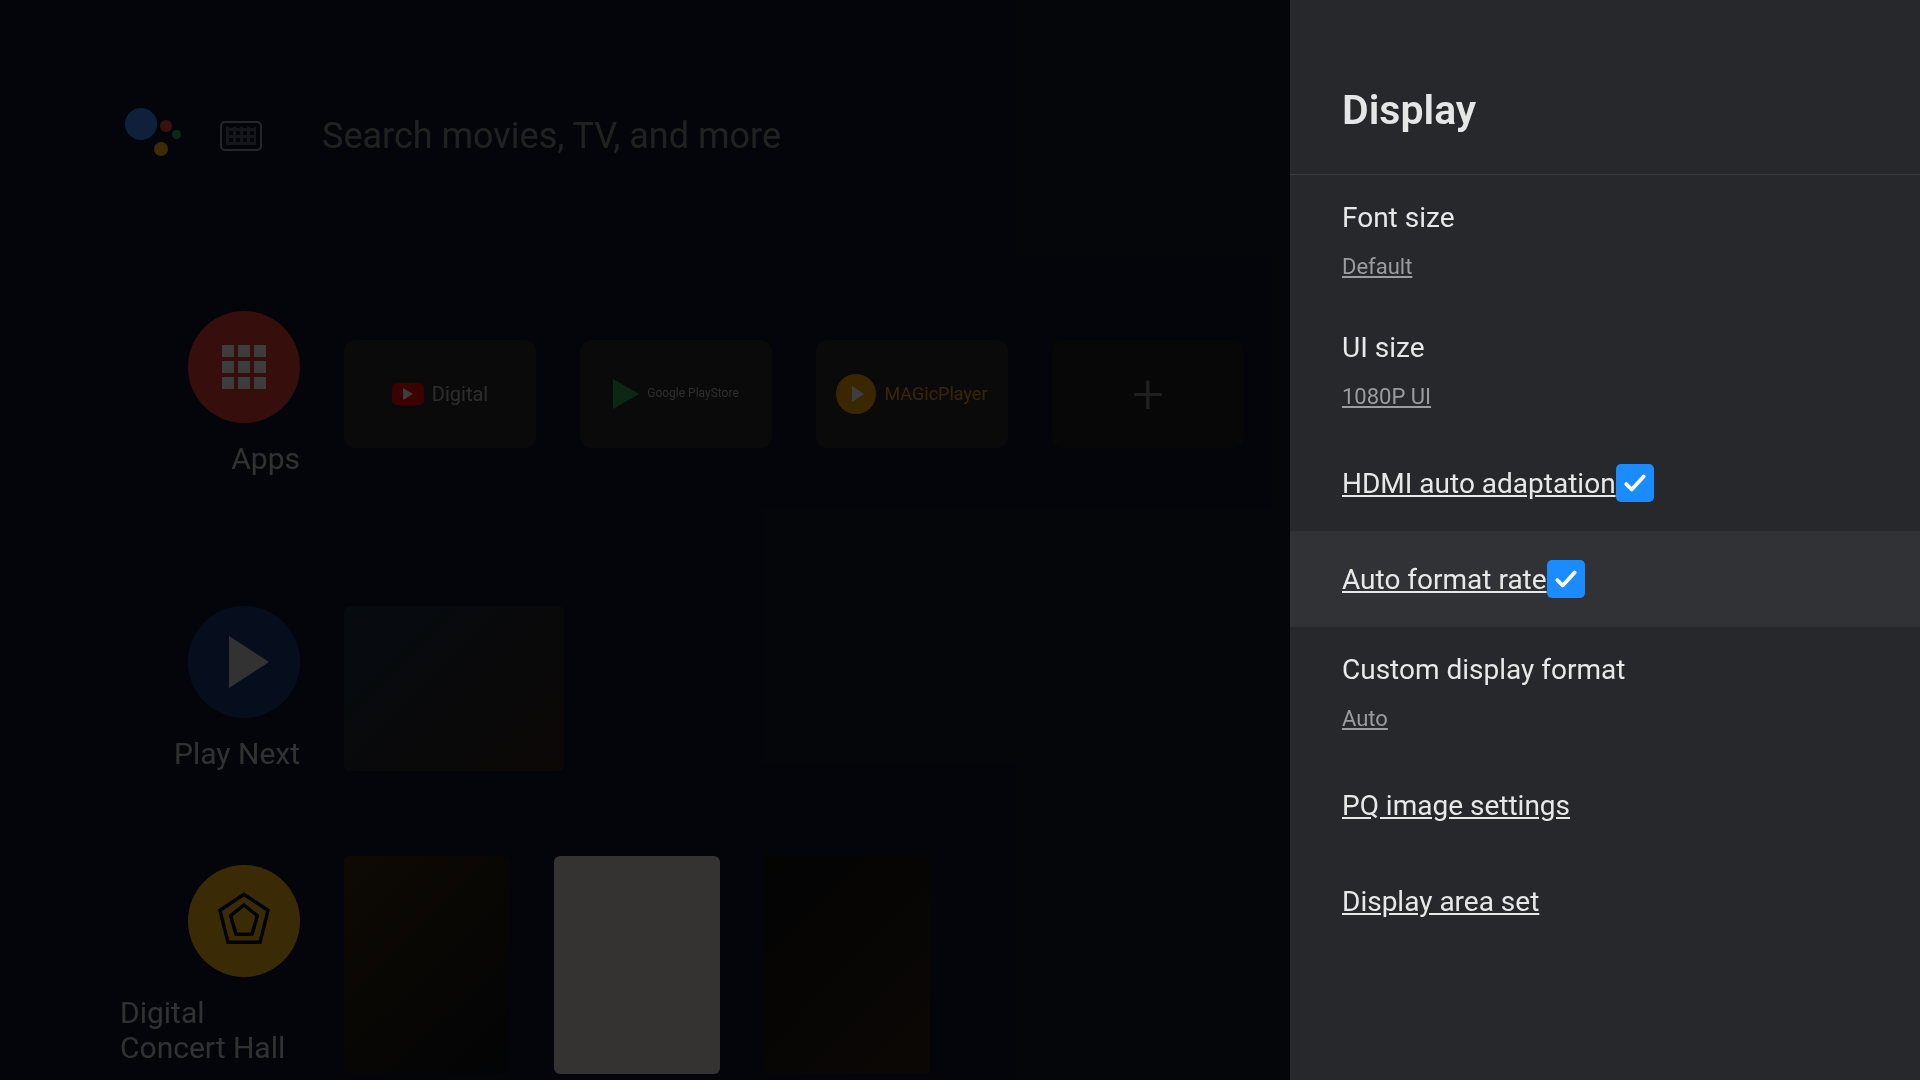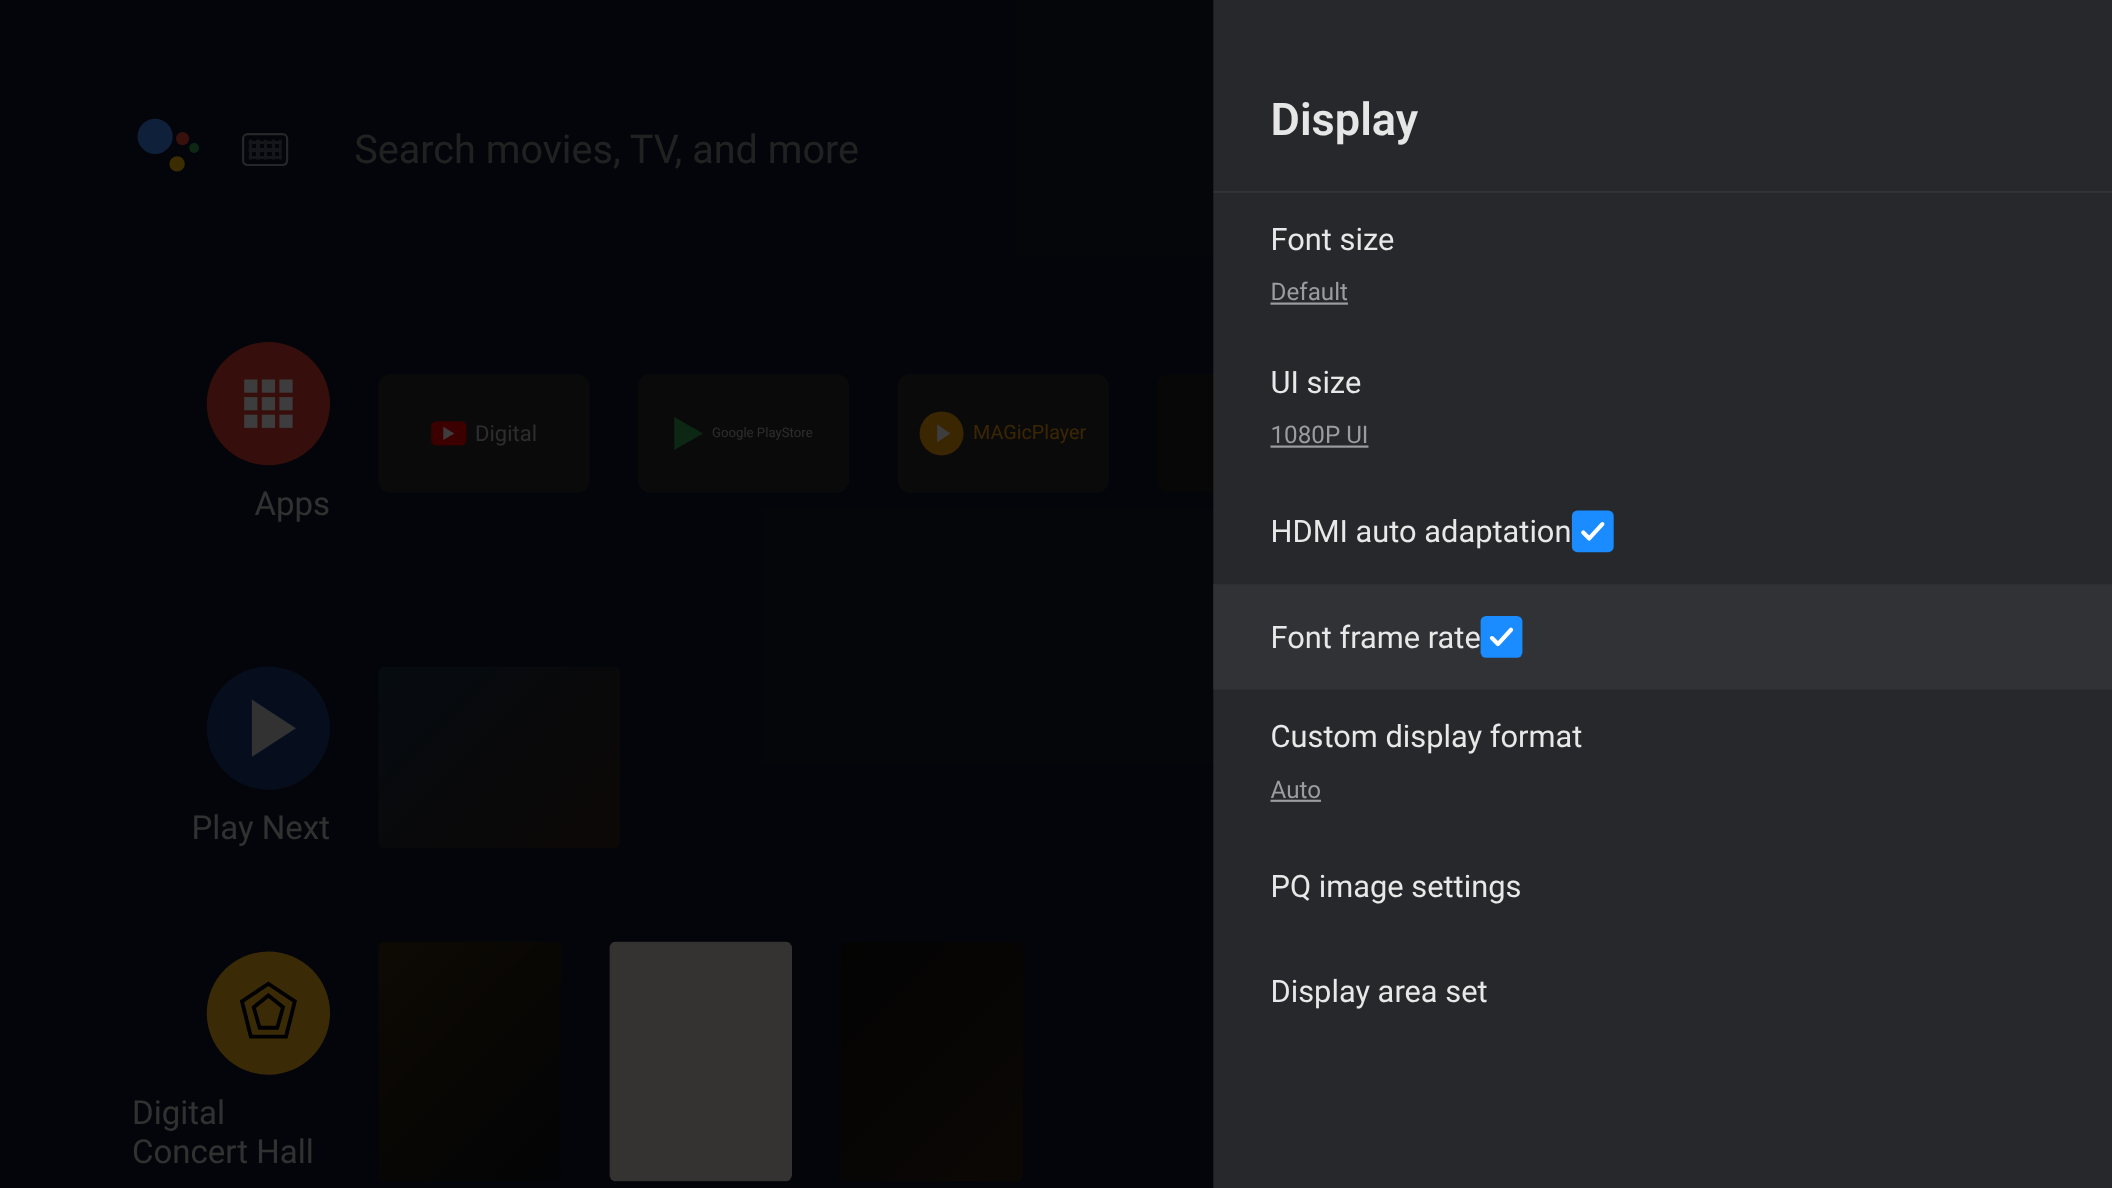--- a/index.html
+++ b/index.html
@@ -117,21 +117,21 @@
   background:linear-gradient(135deg,#1a2f45 0%,#33221a 100%);
 }
 .fake-thumb.b{background:linear-gradient(135deg,#3b2a10,#0d1018);}
 .fake-thumb.c{background:#d8d4cc;}
 .fake-thumb.d{background:linear-gradient(135deg,#101010,#302018);}
 
 
 .settings-panel {
   position:absolute;
   top:0; right:0;
-  width: 817px;
+  width: 630px;
   height: 100%;
   background:#26282b;
   color:#e6e6e6;
 }
 .settings-header {
   padding: 86px 0 40px 52px;
   border-bottom: 1px solid #3a3c3f;
 }
 .settings-header h1 {
   font-size: 41px;
@@ -140,21 +140,21 @@
 .settings-item {
   display:flex;
   align-items:center;
   justify-content:flex-start;
   padding: 26px 52px 26px 52px;
   min-height: 96px;
 }
 .settings-item.focused { background:#303236; }
 .settings-item .text .title { font-size: 28px; color:#e8e8e8; }
 .settings-item .text .sub   { font-size: 22px; color:#9a9c9f; margin-top:20px;text-decoration:underline;}
-.settings-item.single .text .title{margin:0 0;}
+.settings-item.single .text .title{margin:0 0;text-decoration:underline;}
 .chk {
   width:38px;height:38px;border-radius:5px;background:#1a8cff;
   display:flex;align-items:center;justify-content:center;
 }
 .chk svg{width:26px;height:26px;}
 </style>
 </head>
 <body>
 
 <div class="home-layer">
@@ -270,21 +270,21 @@
     </div>
     <div class="chk">
       <svg viewBox="0 0 24 24" fill="none" stroke="#fff" stroke-width="3.5" stroke-linecap="round" stroke-linejoin="round">
           <polyline points="4 13 9 18 20 6"></polyline>
         </svg>
     </div>
   </div>
 
   <div class="settings-item single focused">
     <div class="text">
-      <div class="title">Font frame rate</div>
+      <div class="title">Auto format rate</div>
     </div>
     <div class="chk">
       <svg viewBox="0 0 24 24" fill="none" stroke="#fff" stroke-width="3.5" stroke-linecap="round" stroke-linejoin="round">
           <polyline points="4 13 9 18 20 6"></polyline>
         </svg>
     </div>
   </div>
 
   <div class="settings-item">
     <div class="text">

